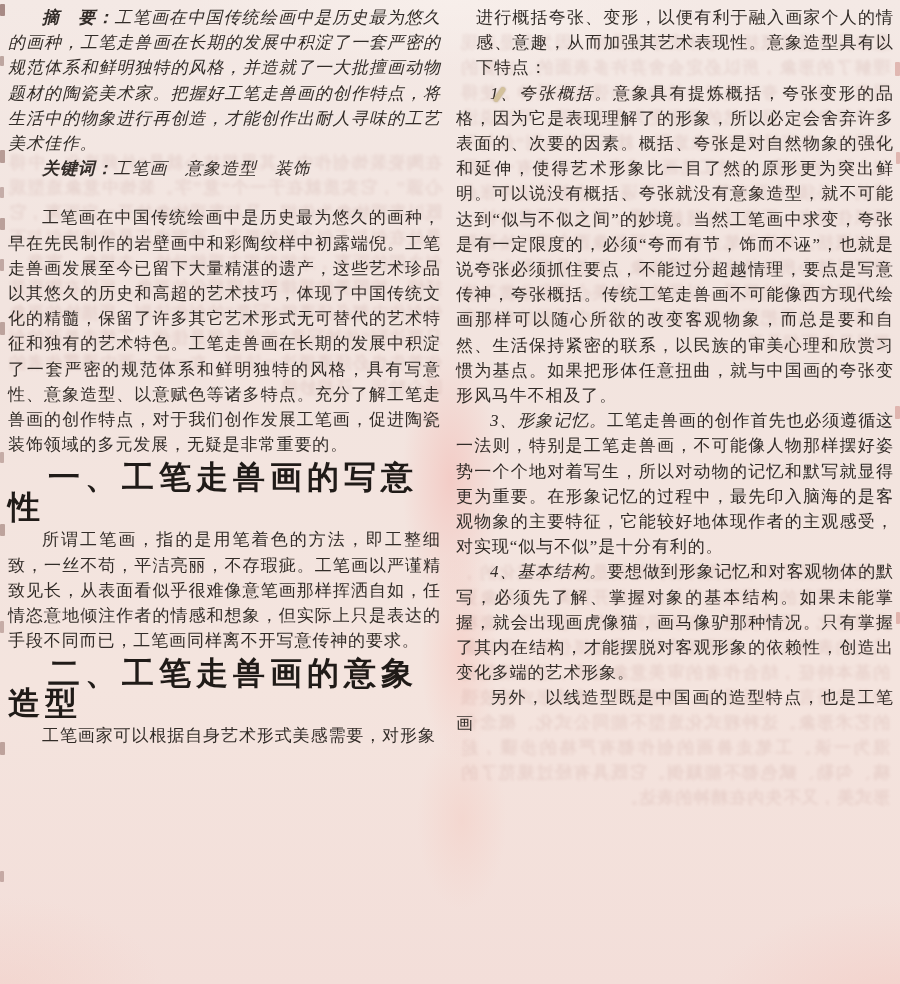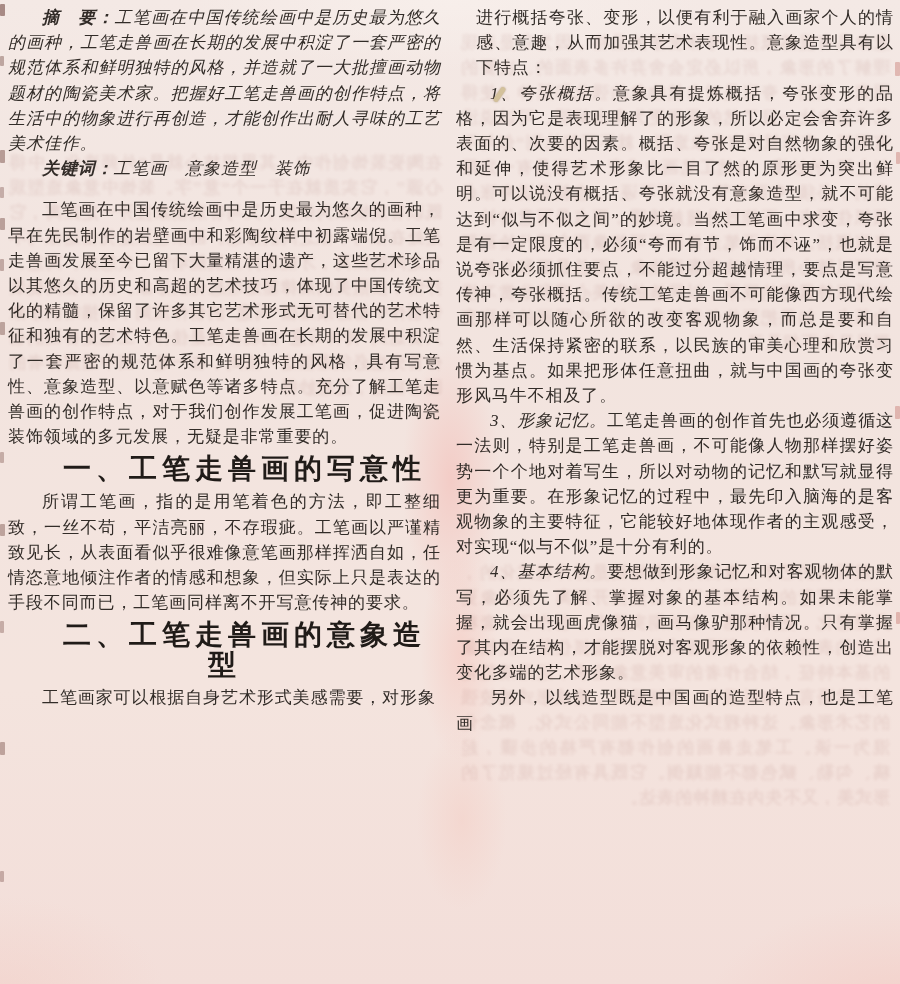--- a/index.html
+++ b/index.html
@@ -46,32 +46,32 @@
     line-height: 25.2px;
     letter-spacing: 0.9px;
     text-align: justify;
   }
   .no-indent { text-indent: 0; margin-left: 20px; }
   .kaiti { font-style: italic; }           
   .lead  { font-style: italic; }
   .label { font-weight: bold; font-style: italic; }
 
   .abstract-block { margin-bottom: 12px; }
-  .first-body-para { margin-top: 16px; }
+  .first-body-para { margin-top: 24px; }
 
   .heading {
     font-family: "Liberation Sans", "DejaVu Sans", sans-serif;
     font-weight: bold;
-    font-size: 28px;
+    font-size: 32px;
     line-height: 30px;
     letter-spacing: 5px;
     text-indent: 40px;
     margin: 5px 0 5px 0;
     color: #201b18;
-    text-align: center;
+    text-align: left;
   }
 
   
   .mark {
     position: absolute; z-index: 3;
     background: rgba(92, 44, 38, 0.5);
     border-radius: 1px;
     pointer-events: none;
   }
   .mark.pink { background: rgba(190, 95, 85, 0.35); }

